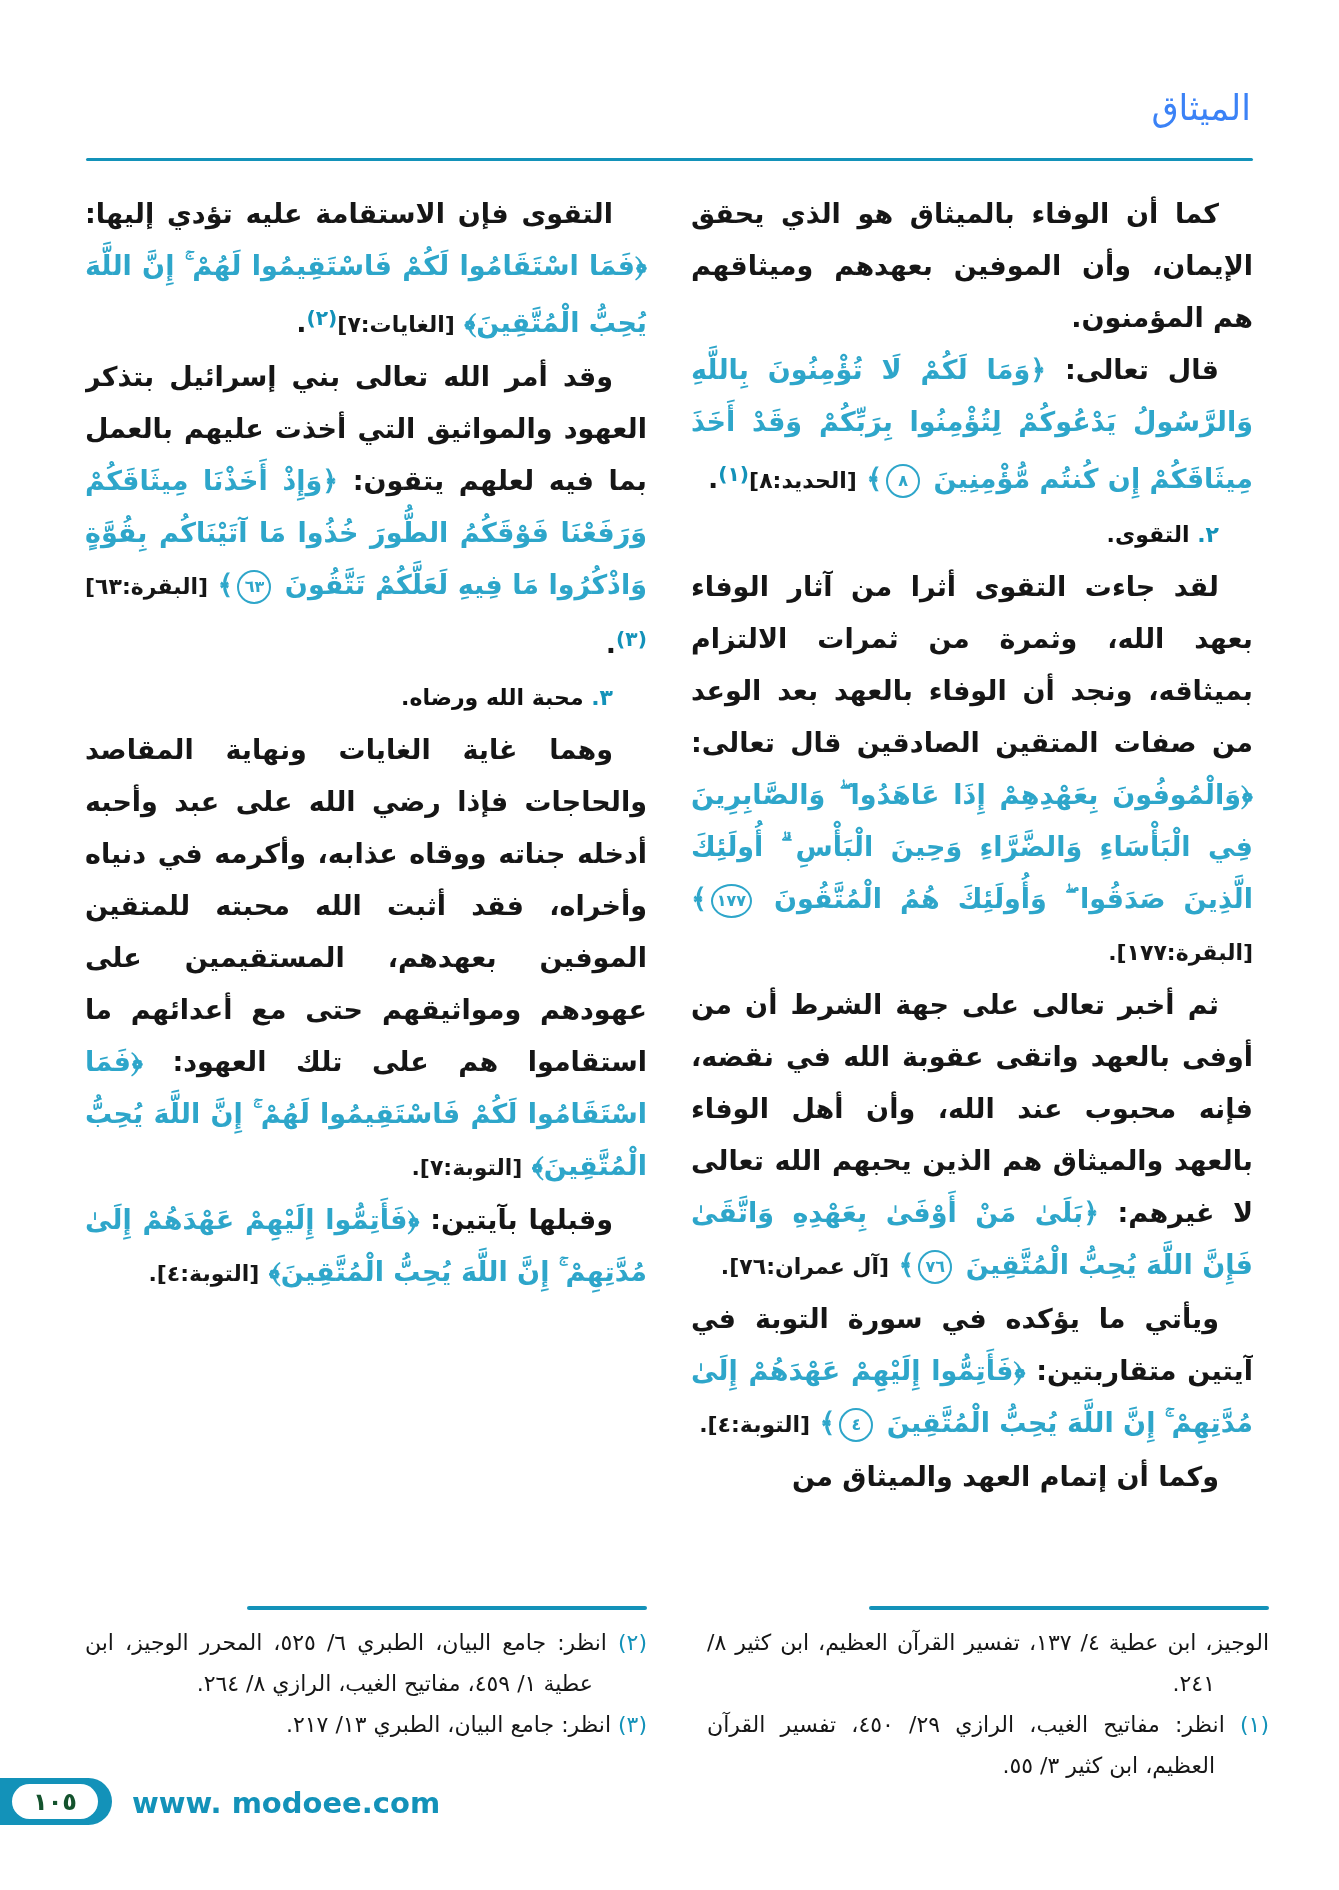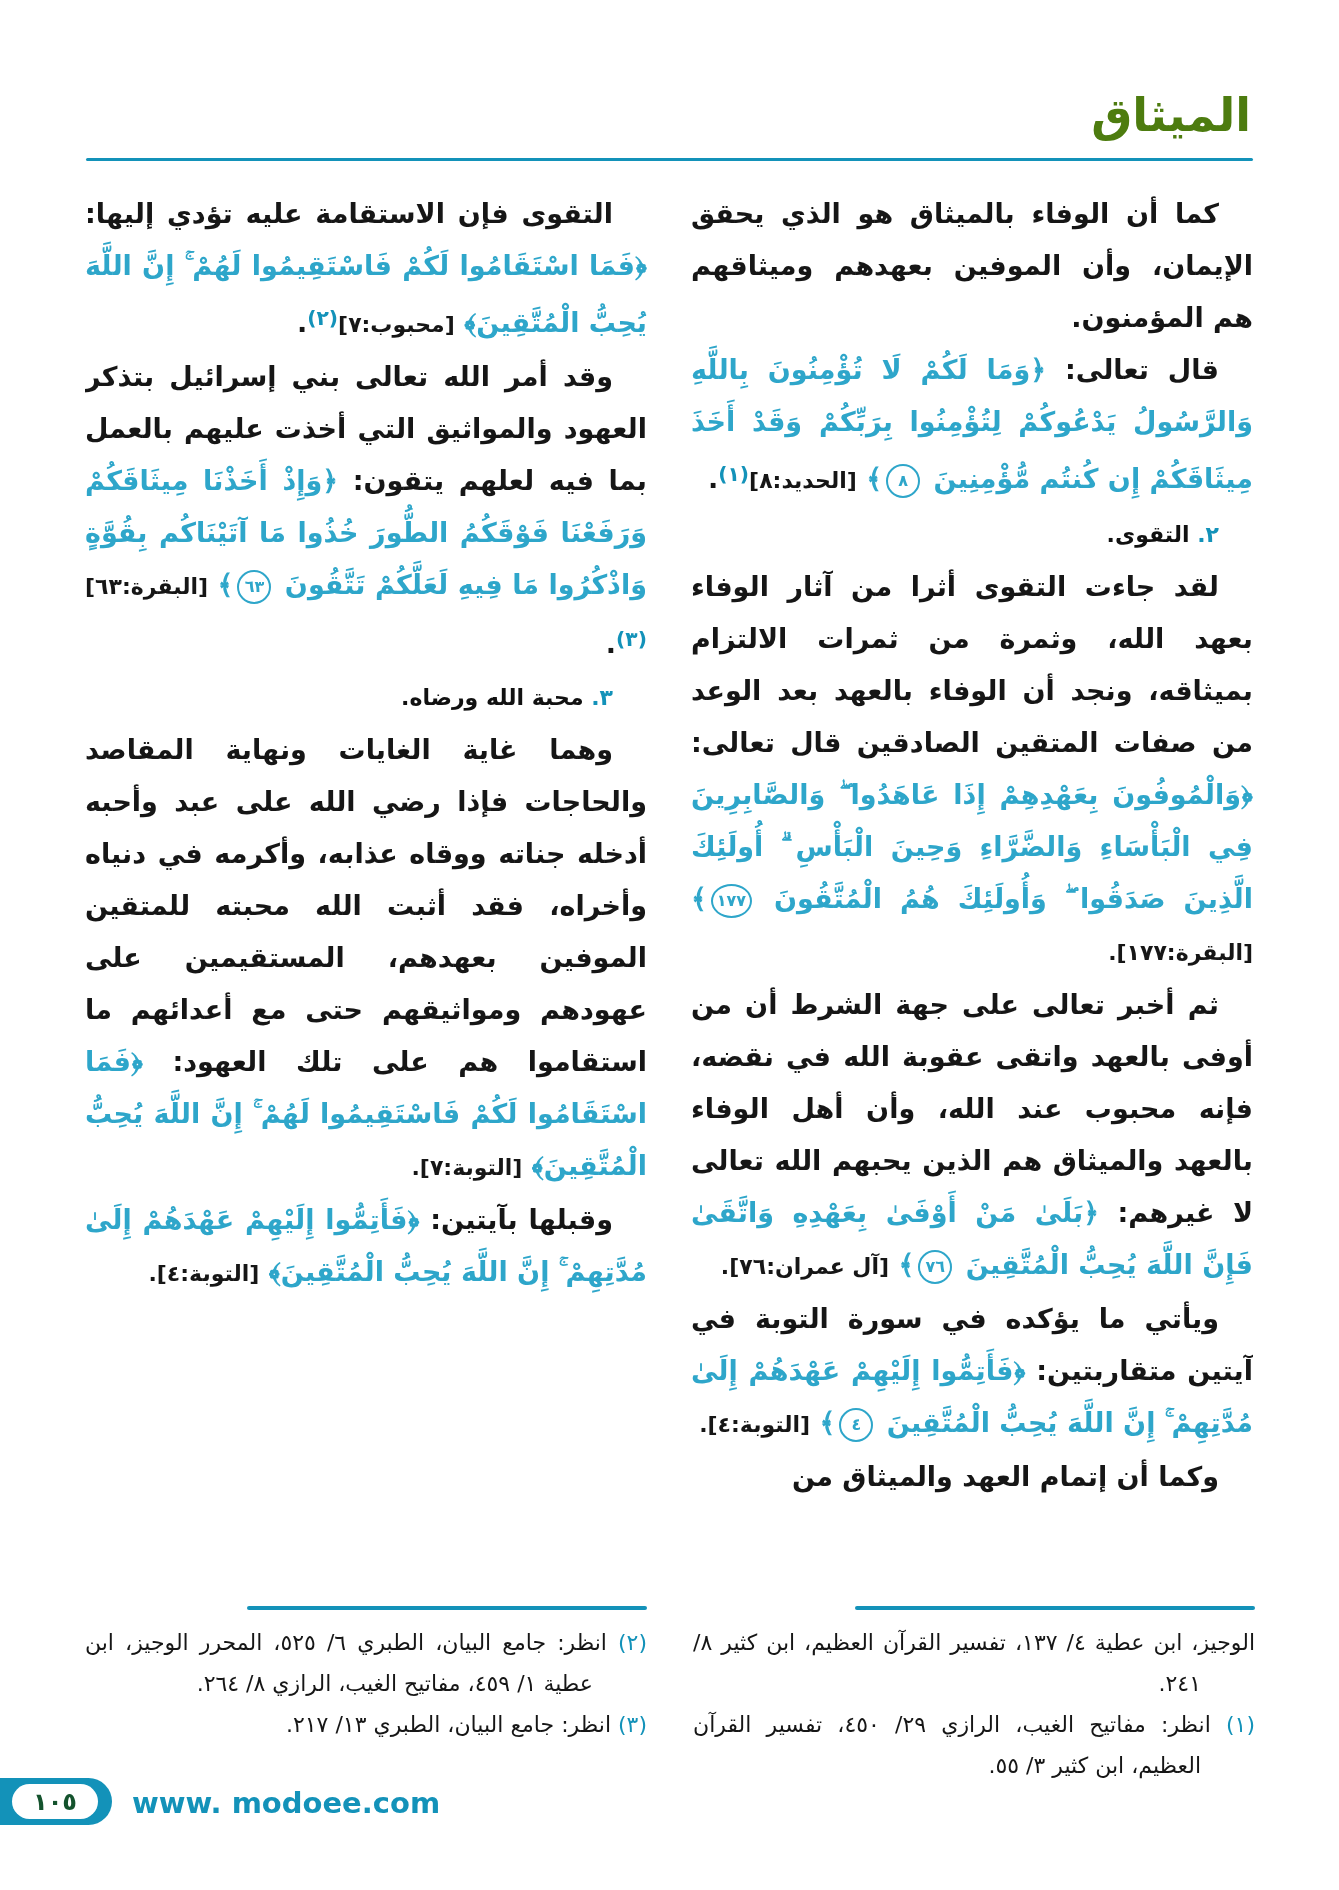--- a/index.html
+++ b/index.html
@@ -7,21 +7,21 @@
     position:relative;
     width:1339px;height:1890px;
     background:#ffffff;
     font-family:"DejaVu Sans", sans-serif;
     direction:rtl;
     overflow:hidden;
   }
   
   .header-title{
     position:absolute;top:88px;right:88px;
-    color:#4d7c0f;font-size:46px;font-weight:bold;
+    color:#3b82f6;font-size:35px;font-weight:normal;
   }
   .header-rule{
     position:absolute;top:158px;right:86px;left:86px;height:3px;
     background:#1392b9;border-radius:2px;
   }
   
   .columns{
     position:absolute;top:188px;right:86px;width:1168px;height:1410px;
     display:flex;gap:44px;overflow:hidden;
   }
@@ -42,21 +42,21 @@
     border:2px solid #2ea6ca;border-radius:50%;
     color:#2ea6ca;font-size:16px;line-height:1;
     vertical-align:middle;margin:0 4px;text-indent:0;
   }
   .seg-r{font-size:22px;color:#161616;}
   .seg-f{color:#1392b9;font-size:0.75em;vertical-align:0.35em;}
   
   .footnotes{
     position:absolute;top:1606px;width:562px;
   }
-  .footnotes.fn-right{right:84px;margin-left:30px;}
+  .footnotes.fn-right{right:70px;margin-left:30px;}
   .footnotes.fn-left{right:692px;}
   .fn-rule{
     width:400px;height:4px;background:#1392b9;margin:0 0 12px 0;border-radius:2px;
   }
   .fn-list{max-height:164px;overflow:hidden;}
   .fn-list .para{
     font-size:22px;line-height:41px;font-weight:400;
     text-indent:-54px;padding-right:54px;text-align:justify;
   }
   .fn-list .para .seg-f{font-size:1em;vertical-align:baseline;color:#1392b9;}
@@ -89,21 +89,21 @@
     <div class="column">
         <p class="para body"><span class="seg-b">كما أن الوفاء بالميثاق هو الذي يحقق الإيمان، وأن الموفين بعهدهم وميثاقهم هم المؤمنون.</span></p>
         <p class="para body"><span class="seg-b">قال تعالى: </span><span class="seg-q">﴿وَمَا لَكُمْ لَا تُؤْمِنُونَ بِاللَّهِ وَالرَّسُولُ يَدْعُوكُمْ لِتُؤْمِنُوا بِرَبِّكُمْ وَقَدْ أَخَذَ مِيثَاقَكُمْ إِن كُنتُم مُّؤْمِنِينَ </span><span class="seg-a">٨</span><span class="seg-q">﴾ </span><span class="seg-r">[الحديد:٨]</span><span class="seg-f">(١)</span><span class="seg-b">.</span></p>
         <p class="para heading"><span class="seg-hn">٢.</span><span class="seg-hb"> التقوى.</span></p>
         <p class="para body"><span class="seg-b">لقد جاءت التقوى أثرا من آثار الوفاء بعهد الله، وثمرة من ثمرات الالتزام بميثاقه، ونجد أن الوفاء بالعهد بعد الوعد من صفات المتقين الصادقين قال تعالى: </span><span class="seg-q">﴿وَالْمُوفُونَ بِعَهْدِهِمْ إِذَا عَاهَدُوا ۖ وَالصَّابِرِينَ فِي الْبَأْسَاءِ وَالضَّرَّاءِ وَحِينَ الْبَأْسِ ۗ أُولَئِكَ الَّذِينَ صَدَقُوا ۖ وَأُولَئِكَ هُمُ الْمُتَّقُونَ </span><span class="seg-a">١٧٧</span><span class="seg-q">﴾ </span><span class="seg-r">[البقرة:١٧٧].</span></p>
         <p class="para body"><span class="seg-b">ثم أخبر تعالى على جهة الشرط أن من أوفى بالعهد واتقى عقوبة الله في نقضه، فإنه محبوب عند الله، وأن أهل الوفاء بالعهد والميثاق هم الذين يحبهم الله تعالى لا غيرهم: </span><span class="seg-q">﴿بَلَىٰ مَنْ أَوْفَىٰ بِعَهْدِهِ وَاتَّقَىٰ فَإِنَّ اللَّهَ يُحِبُّ الْمُتَّقِينَ </span><span class="seg-a">٧٦</span><span class="seg-q">﴾ </span><span class="seg-r">[آل عمران:٧٦].</span></p>
         <p class="para body"><span class="seg-b">ويأتي ما يؤكده في سورة التوبة في آيتين متقاربتين: </span><span class="seg-q">﴿فَأَتِمُّوا إِلَيْهِمْ عَهْدَهُمْ إِلَىٰ مُدَّتِهِمْ ۚ إِنَّ اللَّهَ يُحِبُّ الْمُتَّقِينَ </span><span class="seg-a">٤</span><span class="seg-q">﴾ </span><span class="seg-r">[التوبة:٤].</span></p>
         <p class="para body"><span class="seg-b">وكما أن إتمام العهد والميثاق من</span></p>
       </div>
     <div class="column">
-        <p class="para body"><span class="seg-b">التقوى فإن الاستقامة عليه تؤدي إليها: </span><span class="seg-q">﴿فَمَا اسْتَقَامُوا لَكُمْ فَاسْتَقِيمُوا لَهُمْ ۚ إِنَّ اللَّهَ يُحِبُّ الْمُتَّقِينَ﴾ </span><span class="seg-r">[محبوب:٧]</span><span class="seg-f">(٢)</span><span class="seg-b">.</span></p>
+        <p class="para body"><span class="seg-b">التقوى فإن الاستقامة عليه تؤدي إليها: </span><span class="seg-q">﴿فَمَا اسْتَقَامُوا لَكُمْ فَاسْتَقِيمُوا لَهُمْ ۚ إِنَّ اللَّهَ يُحِبُّ الْمُتَّقِينَ﴾ </span><span class="seg-r">[الغايات:٧]</span><span class="seg-f">(٢)</span><span class="seg-b">.</span></p>
         <p class="para body"><span class="seg-b">وقد أمر الله تعالى بني إسرائيل بتذكر العهود والمواثيق التي أخذت عليهم بالعمل بما فيه لعلهم يتقون: </span><span class="seg-q">﴿وَإِذْ أَخَذْنَا مِيثَاقَكُمْ وَرَفَعْنَا فَوْقَكُمُ الطُّورَ خُذُوا مَا آتَيْنَاكُم بِقُوَّةٍ وَاذْكُرُوا مَا فِيهِ لَعَلَّكُمْ تَتَّقُونَ </span><span class="seg-a">٦٣</span><span class="seg-q">﴾ </span><span class="seg-r">[البقرة:٦٣]</span><span class="seg-f">(٣)</span><span class="seg-b">.</span></p>
         <p class="para heading"><span class="seg-hn">٣.</span><span class="seg-hb"> محبة الله ورضاه.</span></p>
         <p class="para body"><span class="seg-b">وهما غاية الغايات ونهاية المقاصد والحاجات فإذا رضي الله على عبد وأحبه أدخله جناته ووقاه عذابه، وأكرمه في دنياه وأخراه، فقد أثبت الله محبته للمتقين الموفين بعهدهم، المستقيمين على عهودهم ومواثيقهم حتى مع أعدائهم ما استقاموا هم على تلك العهود: </span><span class="seg-q">﴿فَمَا اسْتَقَامُوا لَكُمْ فَاسْتَقِيمُوا لَهُمْ ۚ إِنَّ اللَّهَ يُحِبُّ الْمُتَّقِينَ﴾ </span><span class="seg-r">[التوبة:٧].</span></p>
         <p class="para body"><span class="seg-b">وقبلها بآيتين: </span><span class="seg-q">﴿فَأَتِمُّوا إِلَيْهِمْ عَهْدَهُمْ إِلَىٰ مُدَّتِهِمْ ۚ إِنَّ اللَّهَ يُحِبُّ الْمُتَّقِينَ﴾ </span><span class="seg-r">[التوبة:٤].</span></p>
       </div>
   </div>
 
   <div class="footnotes fn-right">
     <div class="fn-rule"></div>
     <div class="fn-list">

